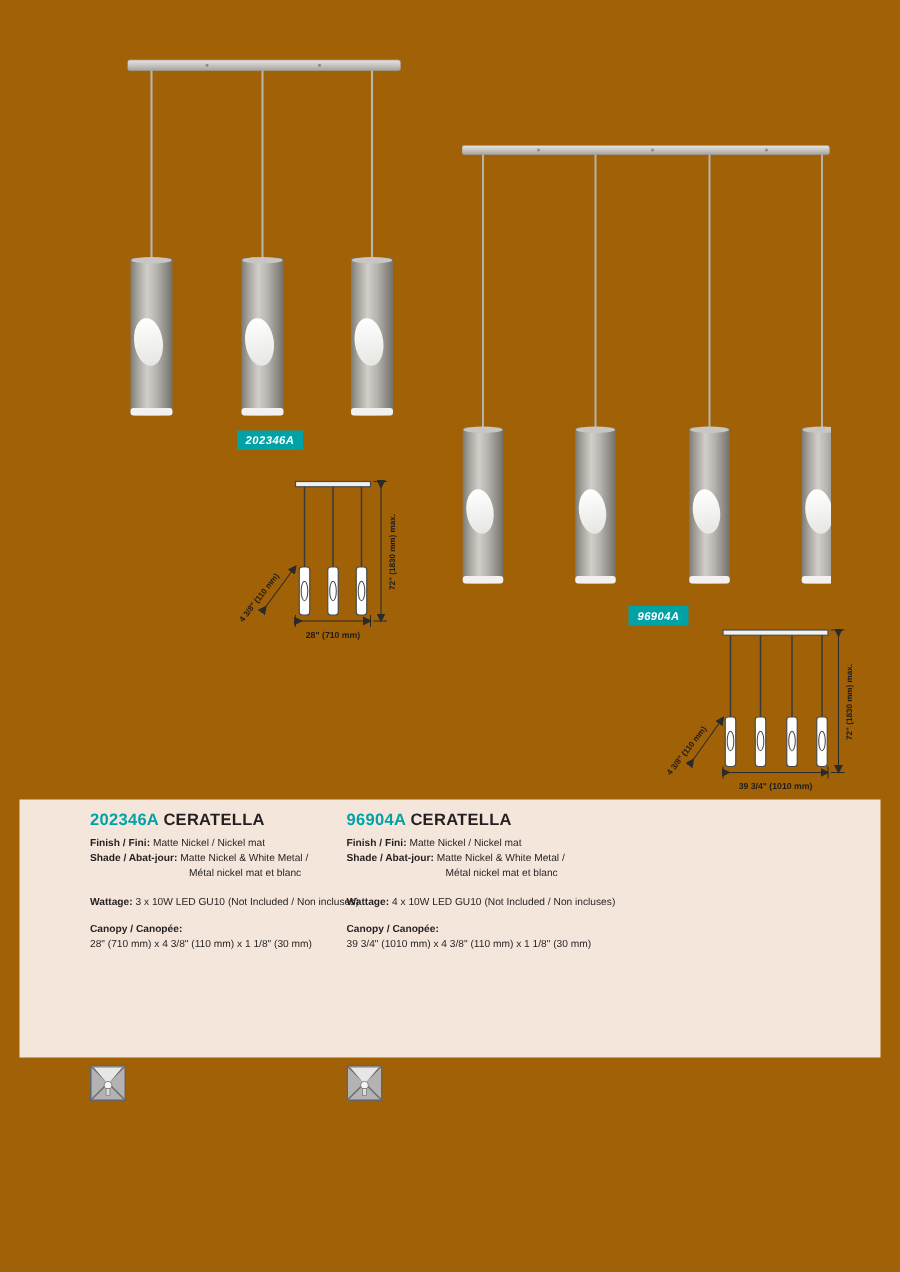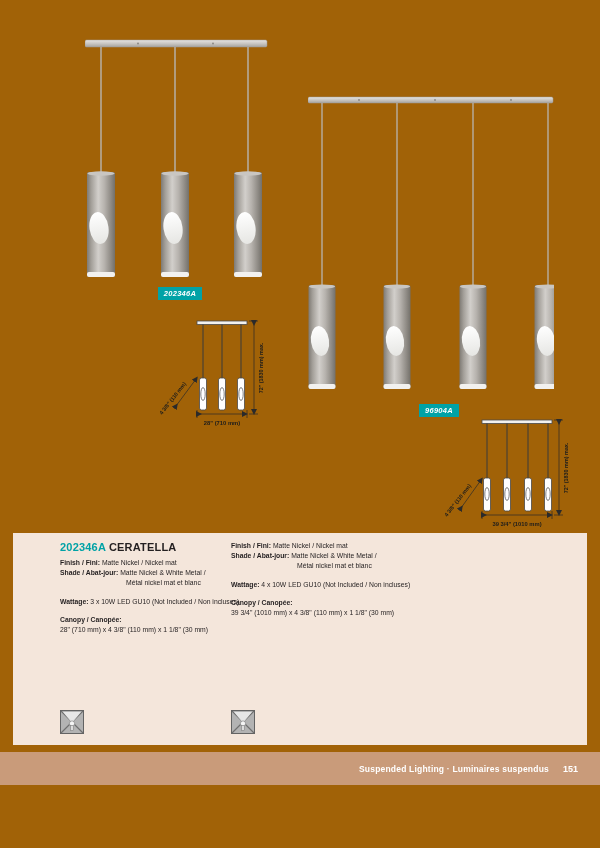--- a/index.html
+++ b/index.html
@@ -12,21 +12,21 @@
 
   
   .sku-badge{
     position:absolute;height:13px;background:#00a2a6;color:#ffffff;
     font-size:7.5px;font-weight:bold;font-style:italic;
     display:flex;align-items:center;justify-content:center;letter-spacing:.3px;
   }
 
   
   .spec-panel{
-    position:absolute;left:13px;top:533px;width:574px;height:212px;
+    position:absolute;left:13px;top:533px;width:574px;height:172px;
     background:#f4e6db;
   }
   .spec-col{position:absolute;top:8px;width:250px;}
   .spec-col.c1{left:47px;}
   .spec-col.c2{left:218px;}
   .spec-title{font-size:11px;font-weight:bold;letter-spacing:.2px;margin-bottom:5px;}
   .spec-title .sku{color:#00a2a6;}
   .spec-line{font-size:6.8px;line-height:1.45;}
   .spec-line b{font-weight:bold;}
   .indent2{padding-left:66px;}
@@ -274,20 +274,24 @@
       <div class="gap-s"></div>
       <div class="spec-line">
         <b>Canopy / Canopée:</b>
       </div>
       <div class="spec-line">
         <span>28" (710 mm) x 4 3/8" (110 mm) x 1 1/8" (30 mm)</span>
       </div>
     </div>
 
     <div class="spec-col c2">
+      <div class="spec-title">
+        <span class="sku">96904A</span>
+        <span>CERATELLA</span>
+      </div>
       <div class="spec-line">
         <b>Finish / Fini:</b>
         <span>Matte Nickel / Nickel mat</span>
       </div>
       <div class="spec-line">
         <b>Shade / Abat-jour:</b>
         <span>Matte Nickel &amp; White Metal /</span>
       </div>
       <div class="spec-line indent2">
         <span>Métal nickel mat et blanc</span>
@@ -317,18 +321,14 @@
     <svg class="bulb-icon" style="left:218px;" viewBox="0 0 24 24">
       <rect x="0.5" y="0.5" width="23" height="23" fill="#b3b3b3" stroke="#636363" stroke-width="1"></rect>
       <line x1="1" y1="1" x2="23" y2="23" stroke="#6e6e6e" stroke-width="1.1"></line>
       <line x1="23" y1="1" x2="1" y2="23" stroke="#6e6e6e" stroke-width="1.1"></line>
       <polygon points="3,2 21,2 12,13" fill="#ebebeb" opacity="0.92"></polygon>
       <circle cx="12" cy="13.5" r="2.6" fill="#f5f5f5" stroke="#666666" stroke-width="0.5"></circle>
       <rect x="10.7" y="15.8" width="2.6" height="4.6" fill="#dcdcdc" stroke="#666666" stroke-width="0.4"></rect>
     </svg>
   </div>
 
-  <div class="footer-bar">
-    <span class="sect">Suspended Lighting · Luminaires suspendus</span>
-    <span class="pgnum">151</span>
-  </div>
 
 </div>
 
 </body></html>

